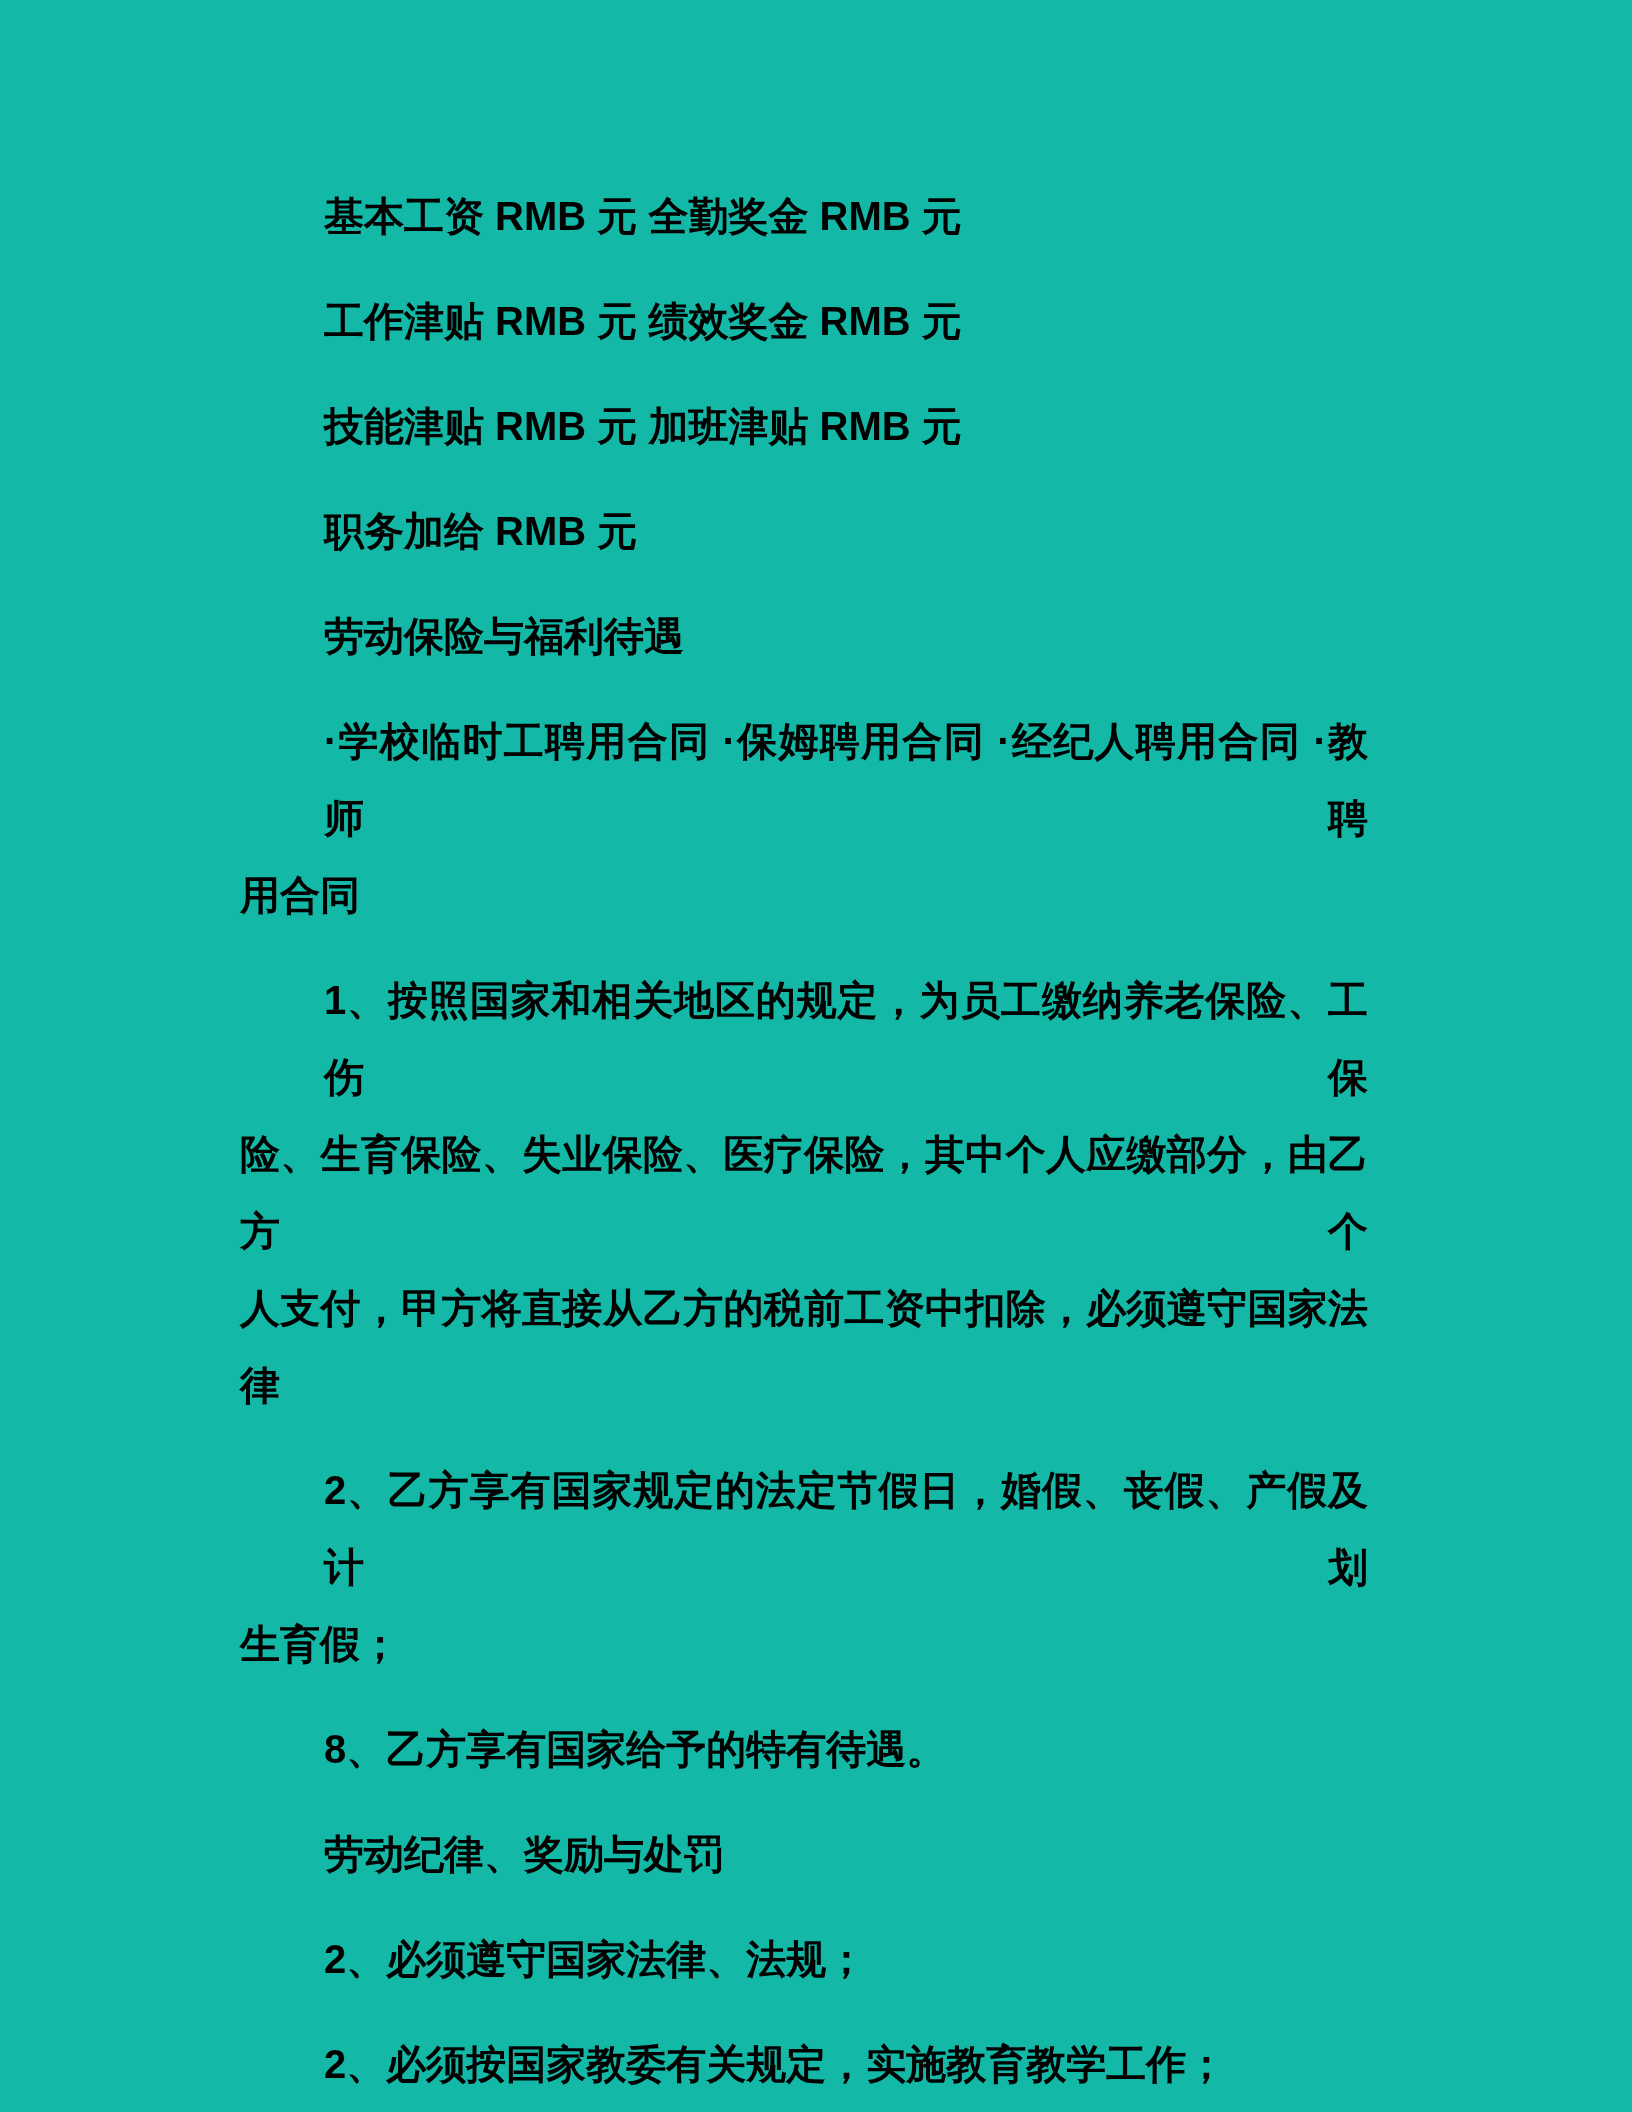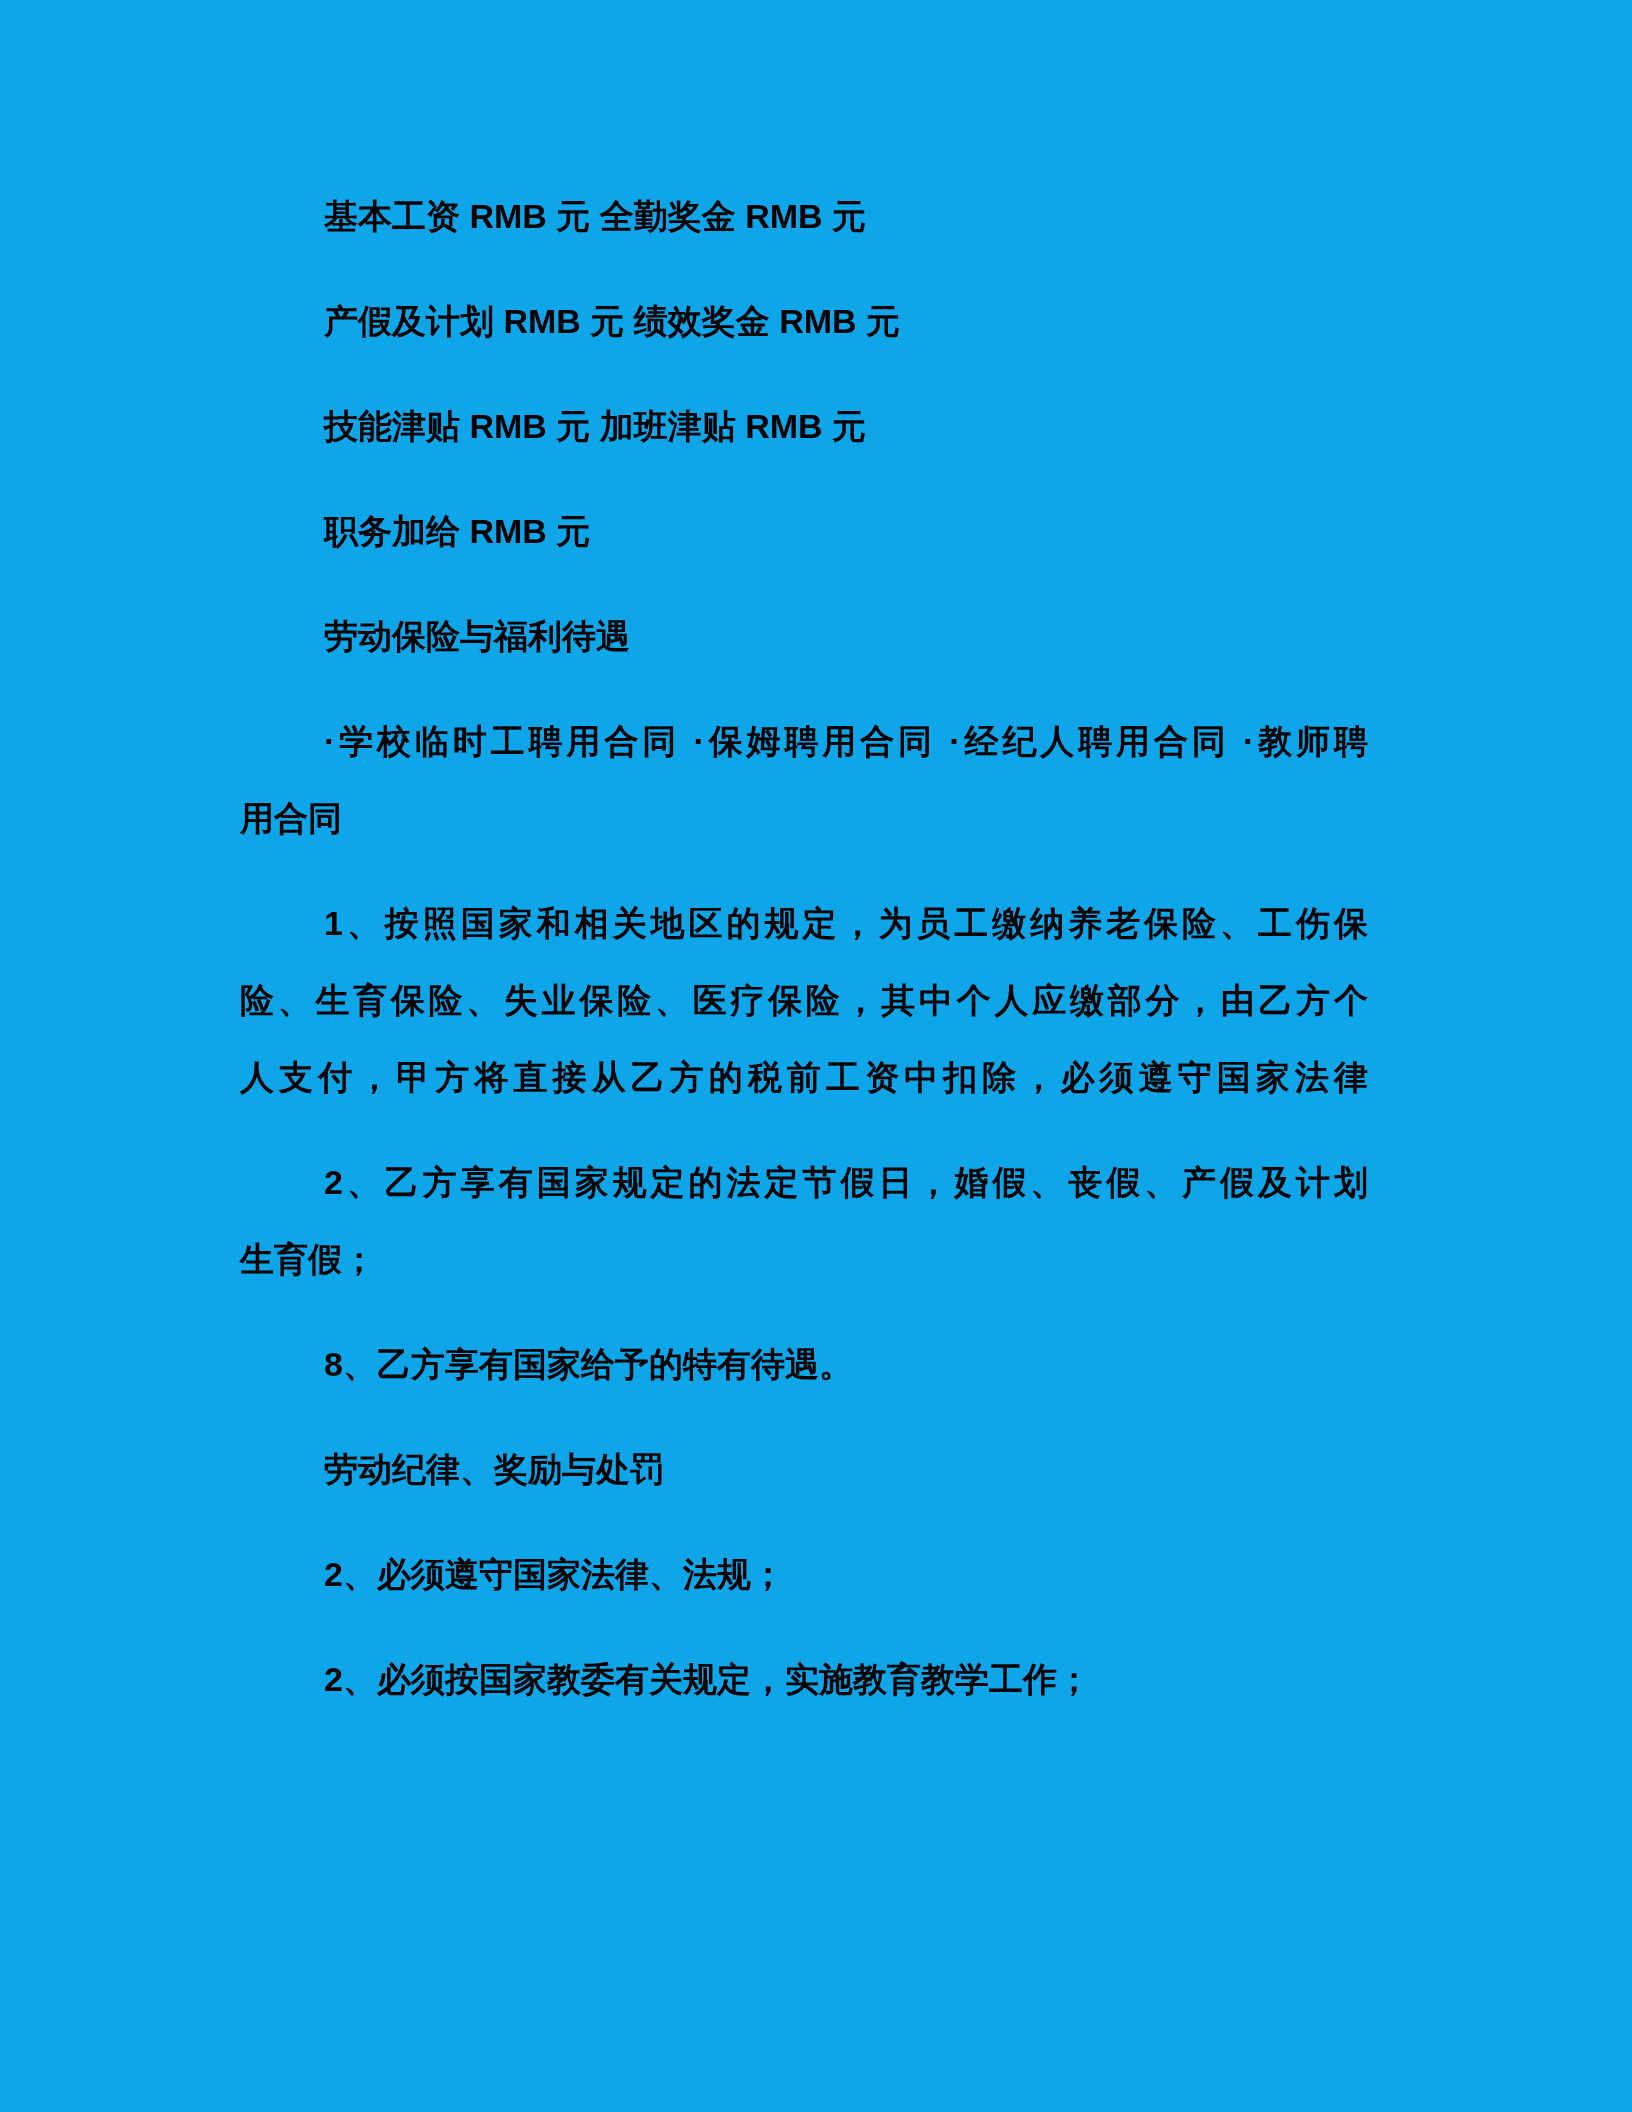--- a/index.html
+++ b/index.html
@@ -5,27 +5,27 @@
   html, body {
     margin: 0;
     padding: 0;
     background: #ffffff;
   }
   .page {
     position: relative;
     width: 1632px;
     height: 2112px;
     box-sizing: border-box;
-    background: #0ea5e9;
+    background: #14b8a6;
     color: #000000;
     padding: 178px 264px 0 240px;
     overflow: hidden;
     font-family: "Liberation Sans", "DejaVu Sans", sans-serif;
     font-weight: 700;
-    font-size: 34px;
+    font-size: 40px;
   }
   .para {
     margin: 0 0 28px 0;
   }
   .line {
     line-height: 77px;
     white-space: pre-wrap;
   }
   .indent {
     padding-left: 84px;
@@ -38,21 +38,21 @@
 </head>
 <body>
 
 <div class="page">
 
   <div class="para">
     <div class="line indent">基本工资 RMB 元 全勤奖金 RMB 元</div>
   </div>
 
   <div class="para">
-    <div class="line indent">产假及计划 RMB 元 绩效奖金 RMB 元</div>
+    <div class="line indent">工作津贴 RMB 元 绩效奖金 RMB 元</div>
   </div>
 
   <div class="para">
     <div class="line indent">技能津贴 RMB 元 加班津贴 RMB 元</div>
   </div>
 
   <div class="para">
     <div class="line indent">职务加给 RMB 元</div>
   </div>
 

